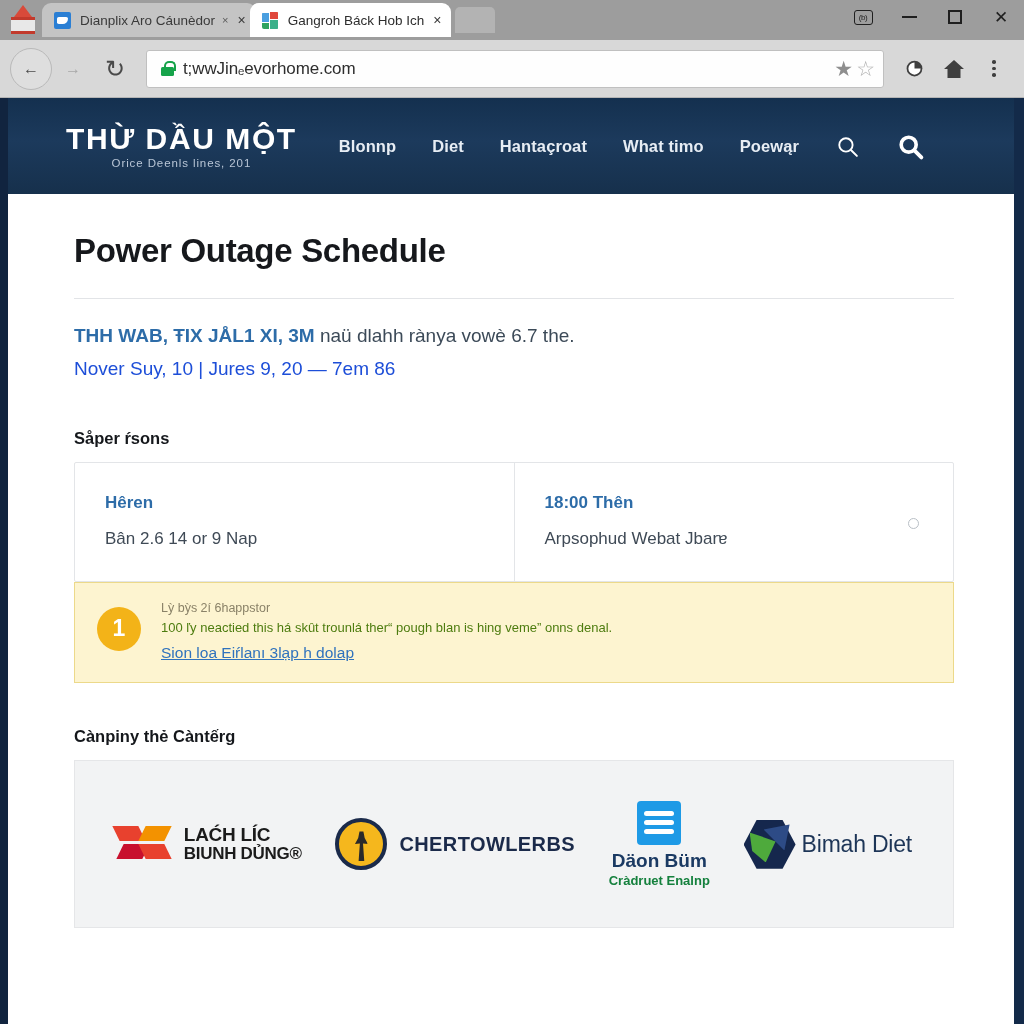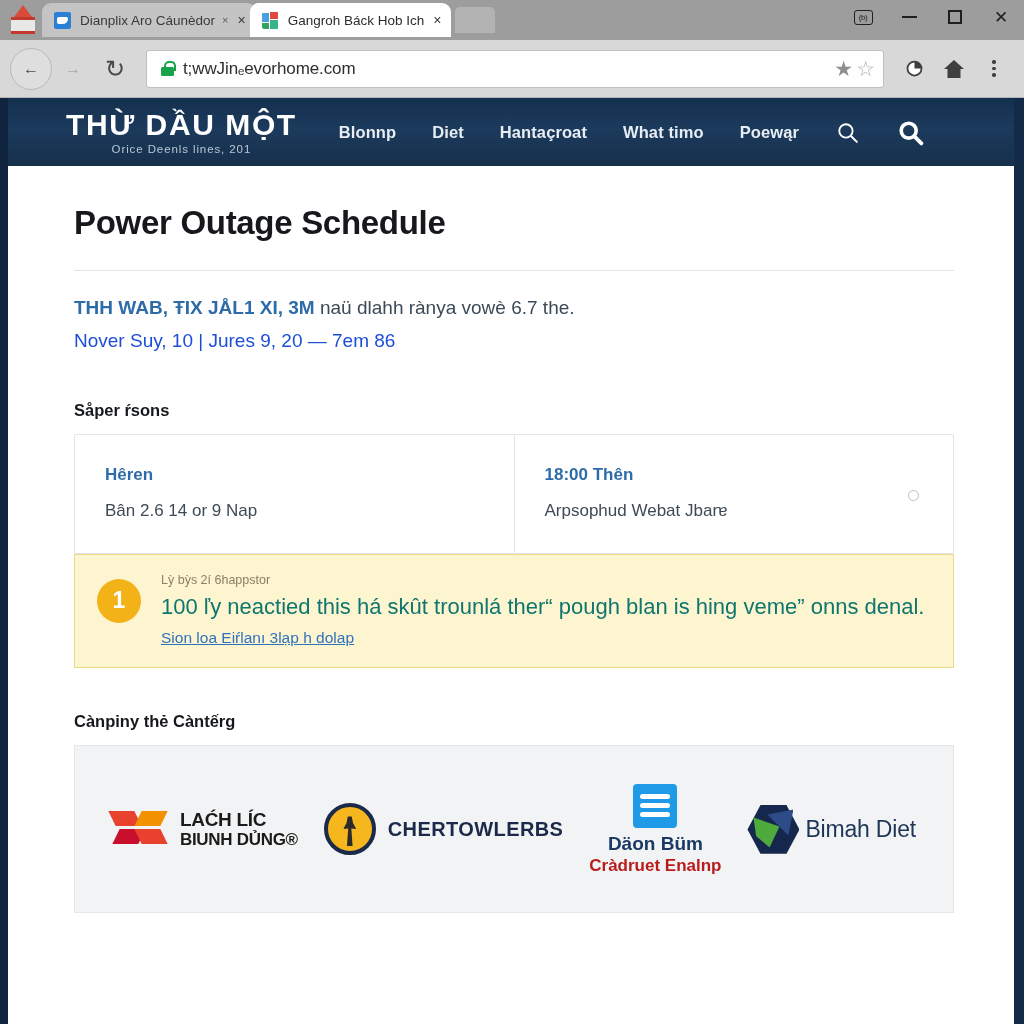--- a/index.html
+++ b/index.html
@@ -136,21 +136,21 @@
   .gutter-left {
     position: absolute; left: 0; top: 0; width: 8px; height: 100%;
     background: #11243f;
   }
   .gutter-right {
     position: absolute; right: 0; top: 0; width: 10px; height: 100%;
     background: #132a49;
   }
 
   .site-header {
-    height: 68px;
+    height: 96px;
     background: linear-gradient(180deg, #14304f 0%, #1c3a5c 45%, #16304c 100%);
     display: flex; align-items: center;
     padding-left: 66px; padding-right: 60px;
   }
   .brand { flex: none; margin-right: 42px; }
   .brand-name {
     color: #ffffff; font-size: 30px; font-weight: 700;
     letter-spacing: 1.6px; line-height: 1.05;
   }
   .brand-sub {
@@ -218,21 +218,21 @@
     display: flex; align-items: flex-start; gap: 20px;
   }
   .alert-badge {
     width: 44px; height: 44px; border-radius: 50%;
     background: #f3b318; color: #ffffff;
     font-size: 23px; font-weight: 700;
     display: flex; align-items: center; justify-content: center;
     flex: none; margin-top: 6px;
   }
   .alert-kicker { font-size: 12.5px; color: #8a8268; margin-bottom: 4px; }
-  .alert-text { font-size: 22px; color: #0f766e; line-height: 1.45; }
+  .alert-text { font-size: 13px; color: #4d7c0f; line-height: 1.45; }
   .alert-link {
     display: inline-block; margin-top: 7px;
     font-size: 15.5px; color: #2f72bd; text-decoration: underline;
   }
 
   .partners {
     background: #f2f3f4; border: 1px solid #e5e6e8;
     height: 168px; display: flex; align-items: center;
     justify-content: space-around; padding: 0 24px;
   }
@@ -269,21 +269,21 @@
     position: relative; flex: none;
   }
   .logo-sq i {
     position: absolute; left: 7px; display: block;
     width: 30px; height: 5px; background: #ffffff; border-radius: 3px;
   }
   .logo-sq i:nth-child(1) { top: 10px; }
   .logo-sq i:nth-child(2) { top: 19px; }
   .logo-sq i:nth-child(3) { top: 28px; }
   .l3-a { font-size: 19px; font-weight: 700; color: #1b3a63; }
-  .l3-b { font-size: 17px; font-weight: 700; color: #b91c1c; margin-top: 2px; }
+  .l3-b { font-size: 13px; font-weight: 700; color: #15803d; margin-top: 2px; }
 
   
   .logo-hex { width: 52px; height: 52px; position: relative; flex: none; }
   .logo-hex .base {
     position: absolute; inset: 0; background: #15274d;
     clip-path: polygon(25% 3%, 75% 3%, 100% 50%, 75% 97%, 25% 97%, 0 50%);
   }
   .logo-hex .leaf {
     position: absolute; left: 6px; top: 14px; width: 26px; height: 30px;
     background: #4eaa3c;

